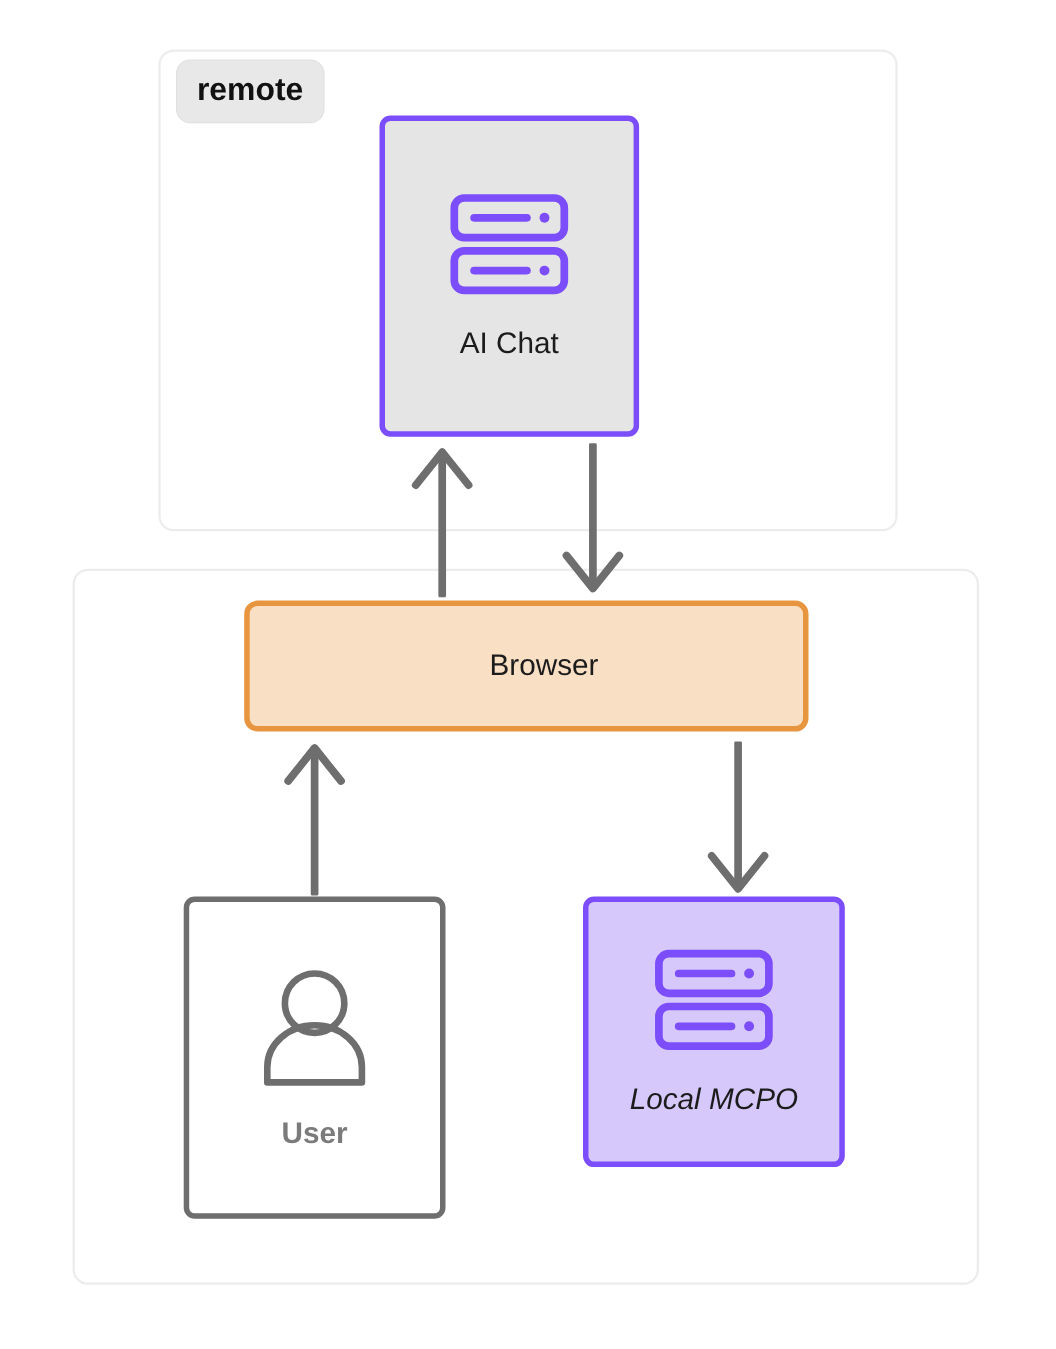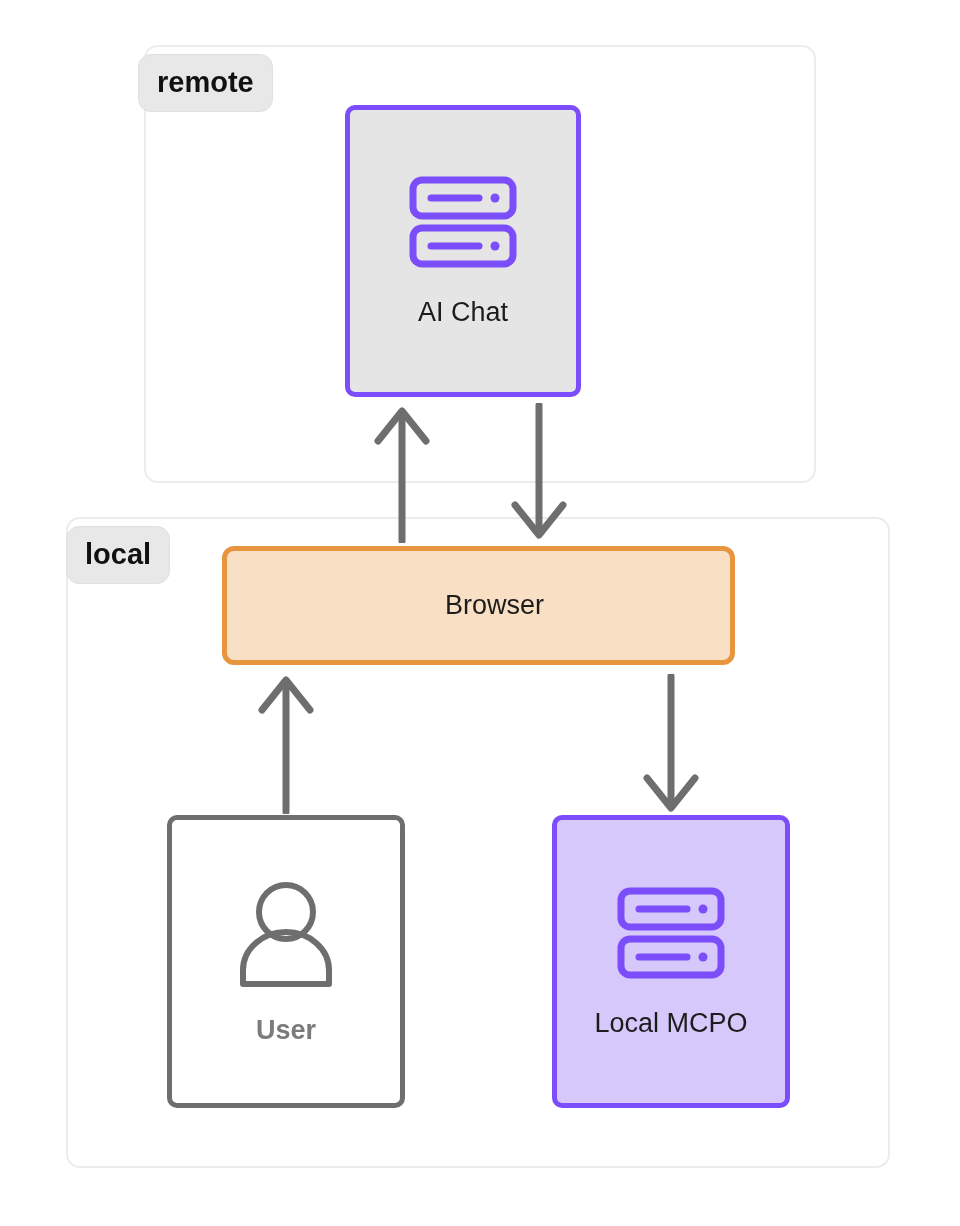--- a/index.html
+++ b/index.html
@@ -29,21 +29,21 @@
     border:1.5px solid #e0e0e0;
     border-radius:13px;
     color:#111111;
     font-weight:bold;
     font-size:29px;
     line-height:1;
     padding:13px 18px 14px 18px;
     box-sizing:border-box;
     white-space:nowrap;
   }
-  #label-remote{ left:138px; top:54px; }
+  #label-remote{ left:160px; top:54px; }
   #label-local { left:66px;  top:526px; }
 
   
   .node{
     position:absolute;
     box-sizing:border-box;
     border-radius:10px;
     display:flex;
     flex-direction:column;
     align-items:center;
@@ -58,23 +58,24 @@
   
   #node-ai-chat{
     left:345px; top:105px; width:236px; height:292px;
     border:5px solid #7c4dfa;
     background:#e5e5e5;
   }
   #node-ai-chat .node-label{ color:#1c1c1c; margin-top:28px; }
 
   
   #node-local-mcpo{
-    left:552px; top:815px; width:238px; height:293px;
+    left:530px; top:815px; width:238px; height:246px;
     border:5px solid #7c4dfa;
     background:#d7c8fb;
+    font-style:italic;
   }
   #node-local-mcpo .node-label{ color:#1c1c1c; margin-top:28px; }
 
   
   #node-browser{
     left:222px; top:546px; width:513px; height:119px;
     border:5px solid #e8953f;
     background:#f9dfc4;
     border-radius:12px;
     padding-left:32px;
@@ -101,21 +102,20 @@
 </style>
 </head>
 <body>
 
 <div id="stage">
 
   <div class="group" id="group-remote"></div>
   <div class="group-label" id="label-remote">remote</div>
 
   <div class="group" id="group-local"></div>
-  <div class="group-label" id="label-local">local</div>
 
   <div class="node" id="node-ai-chat">
     <span class="icon-wrap">
       <svg class="icon-svg" width="112" height="96" viewBox="0 0 112 96" aria-hidden="true">
         <rect x="6" y="6" width="100" height="36" rx="9" ry="9" fill="none" stroke="#7c4dfa" stroke-width="7"></rect>
         <line x1="24" y1="24" x2="72" y2="24" stroke="#7c4dfa" stroke-width="7" stroke-linecap="round"></line>
         <circle cx="88" cy="24" r="4.5" fill="#7c4dfa"></circle>
         <rect x="6" y="54" width="100" height="36" rx="9" ry="9" fill="none" stroke="#7c4dfa" stroke-width="7"></rect>
         <line x1="24" y1="72" x2="72" y2="72" stroke="#7c4dfa" stroke-width="7" stroke-linecap="round"></line>
         <circle cx="88" cy="72" r="4.5" fill="#7c4dfa"></circle>

